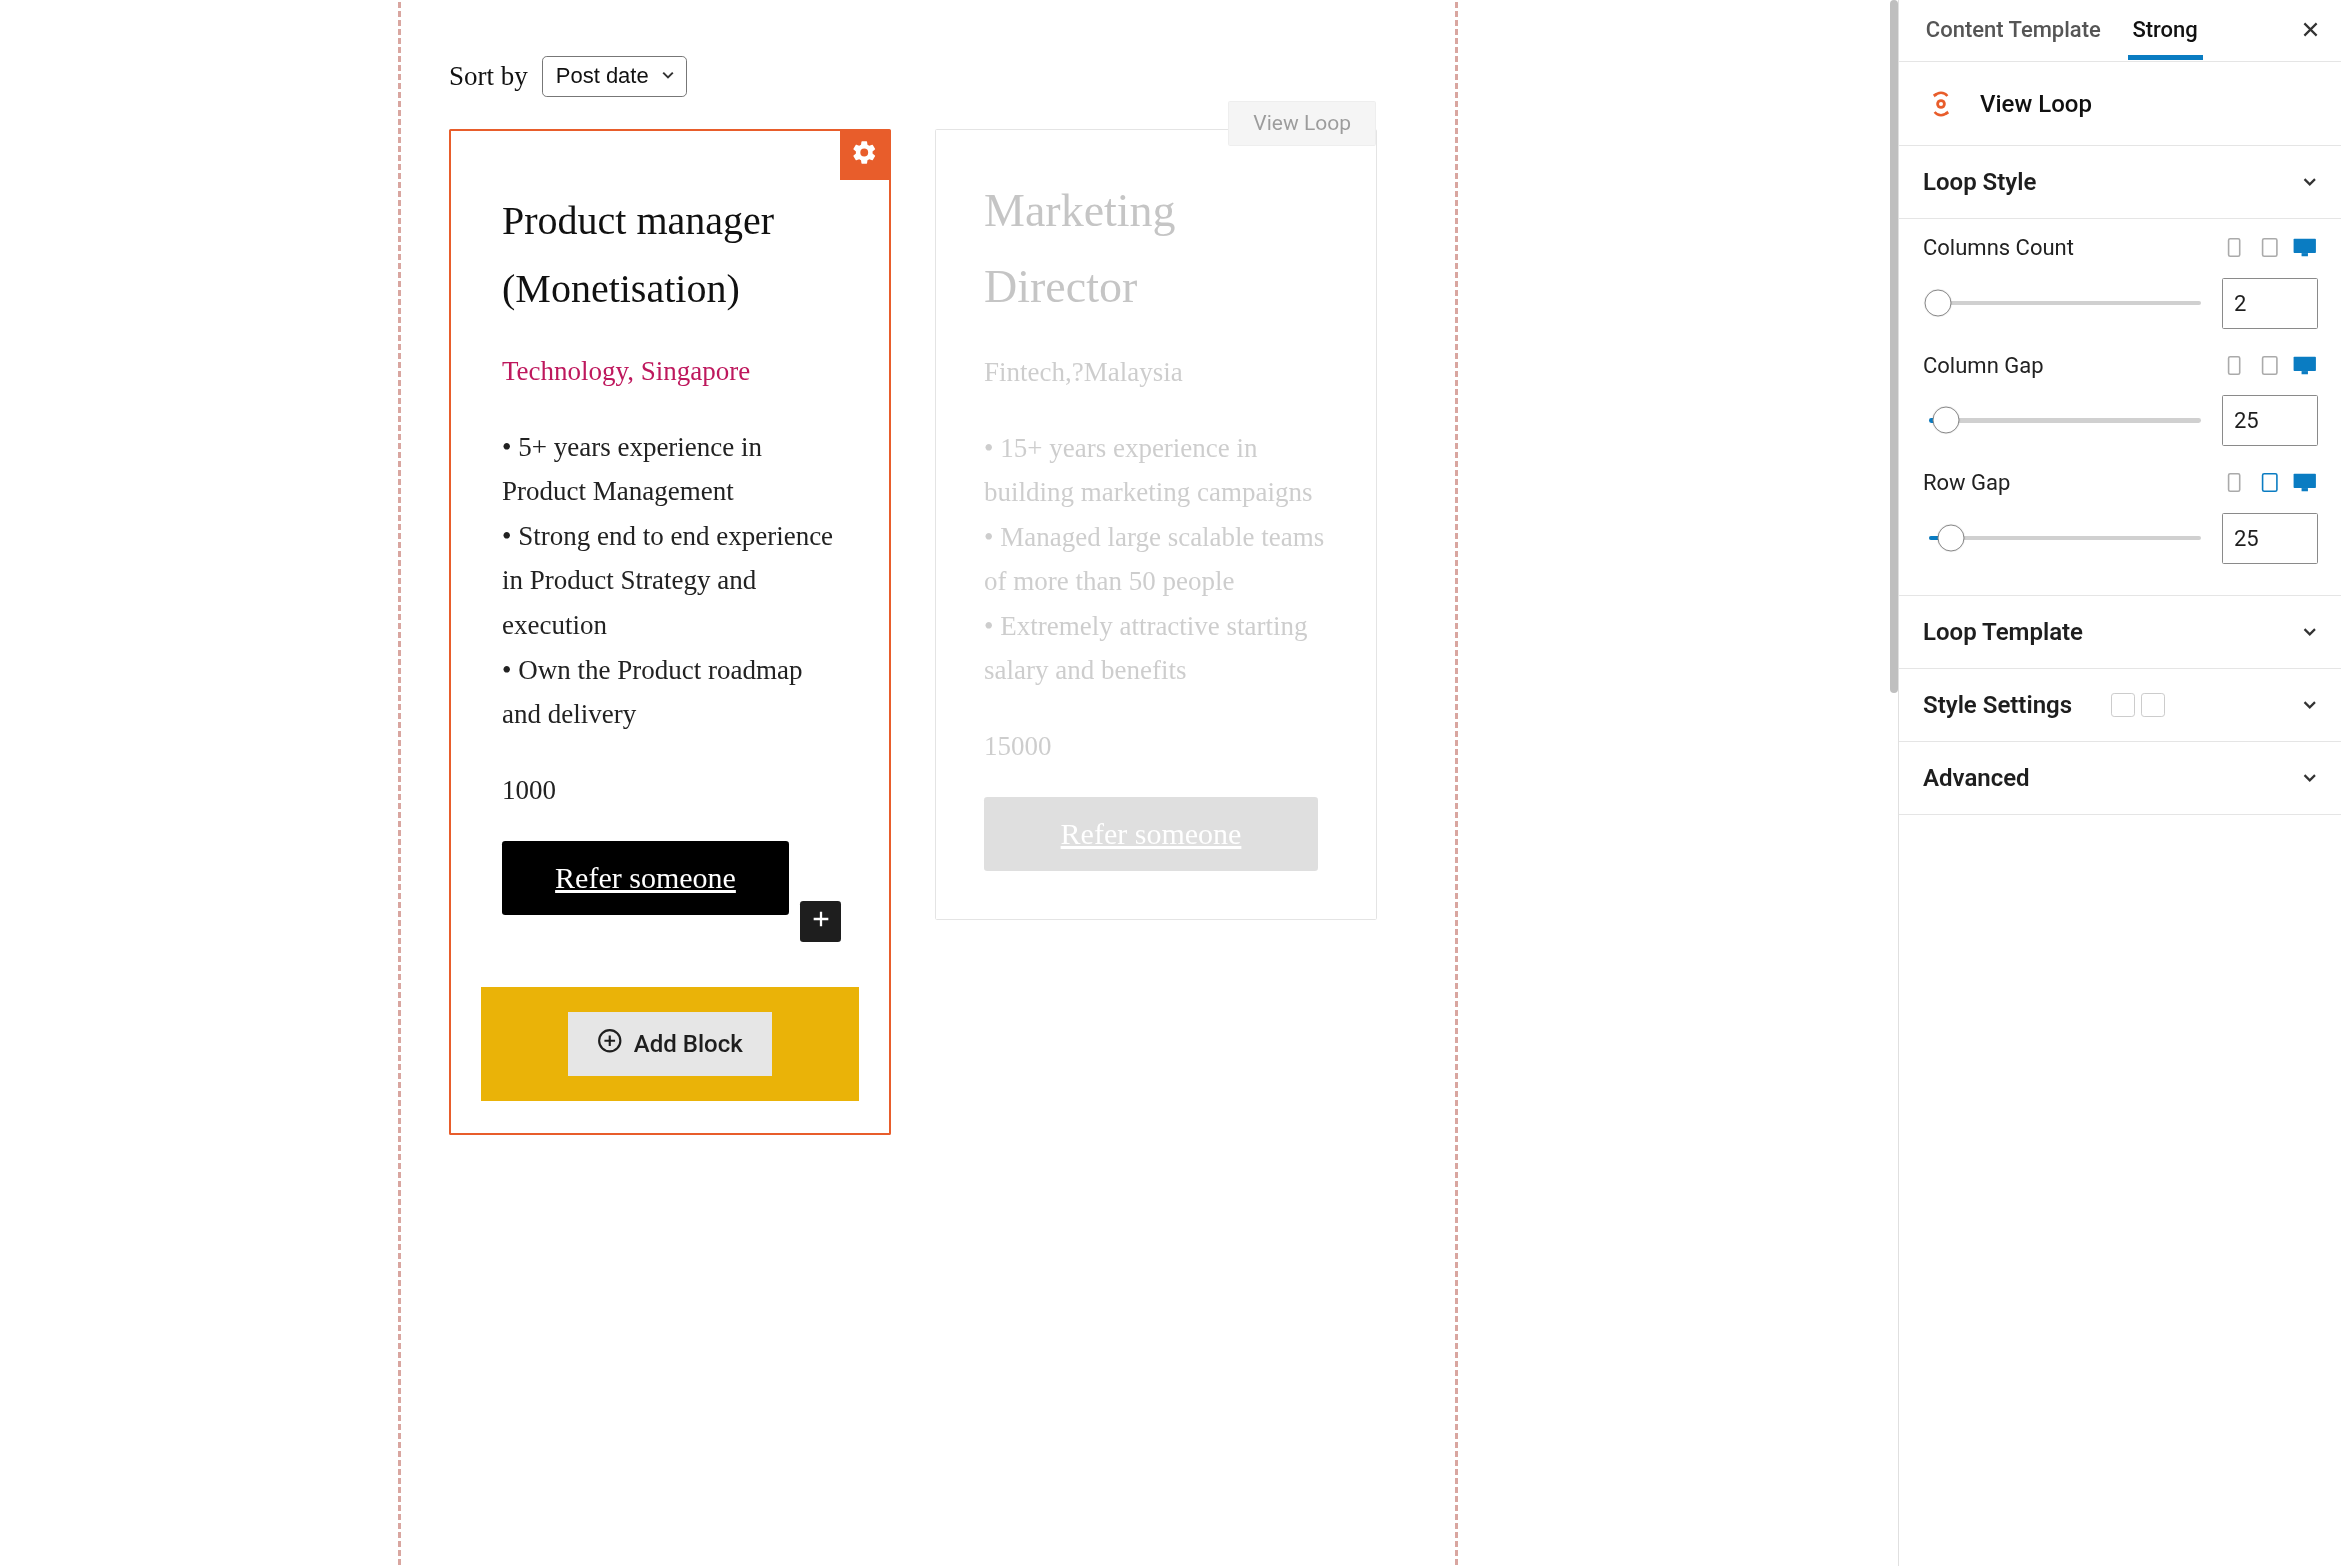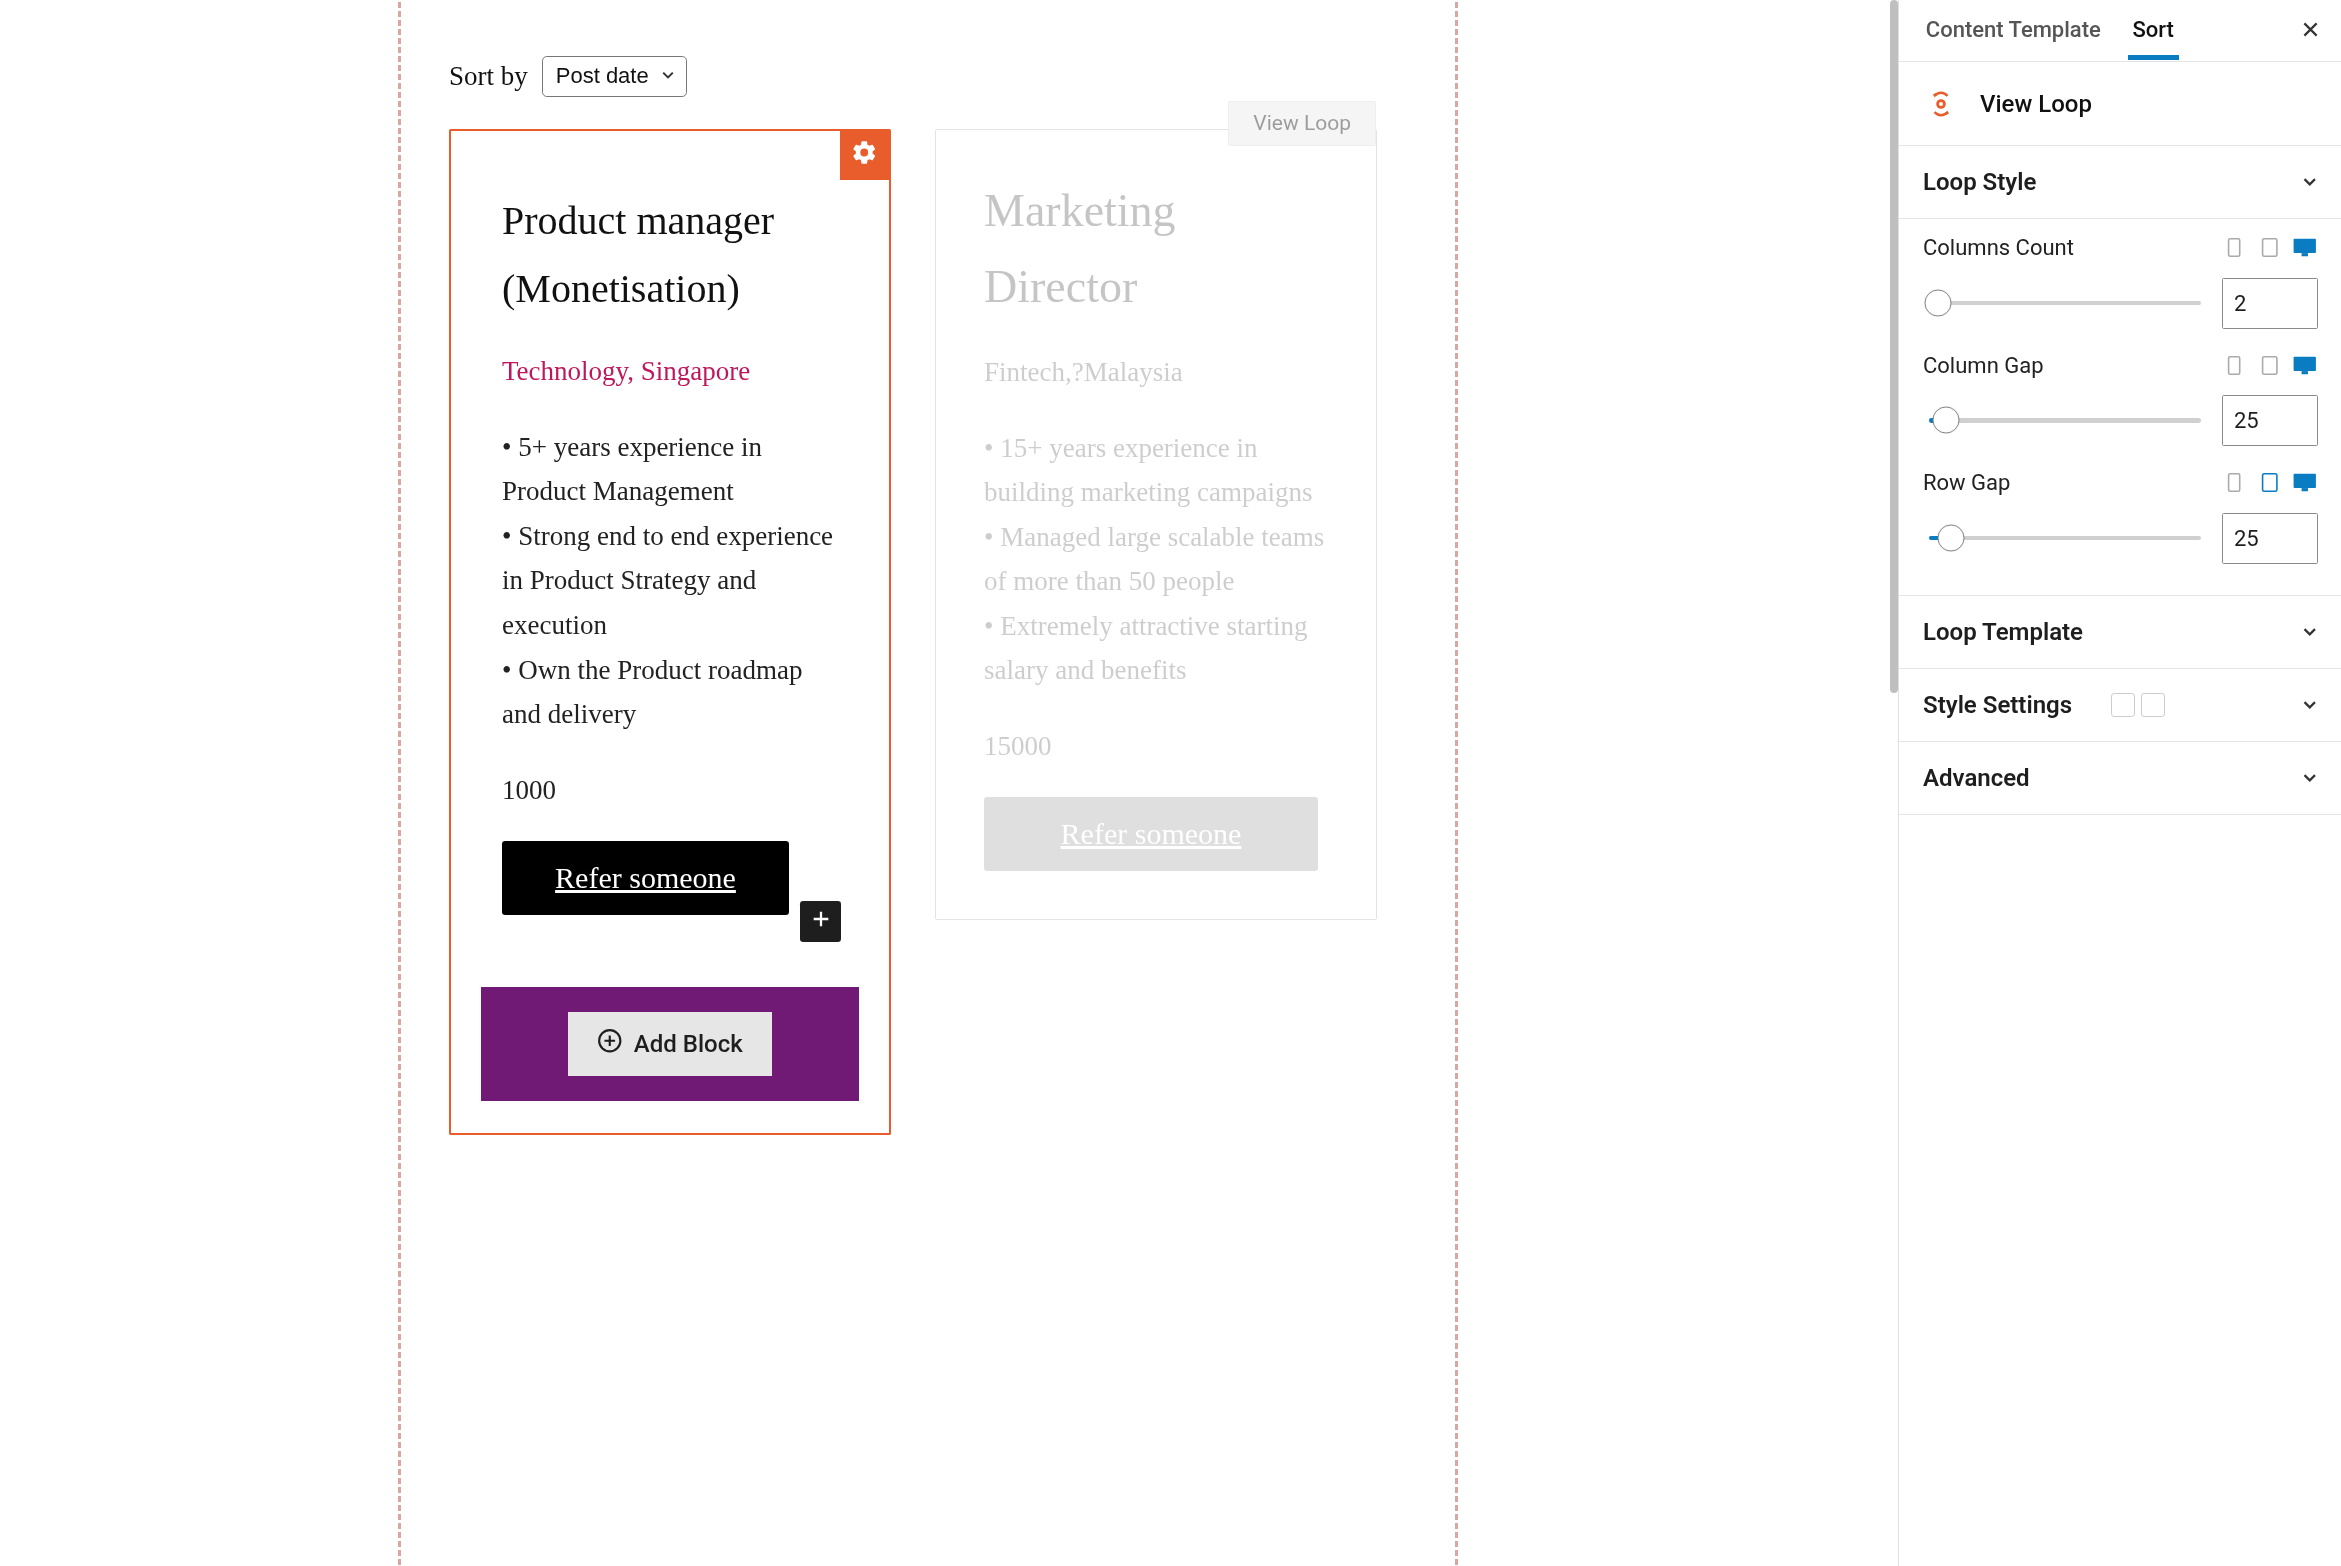--- a/index.html
+++ b/index.html
@@ -145,21 +145,21 @@
     width: 41px;
     height: 41px;
     background: #1e1e1e;
     border-radius: 3.2px;
     display: flex;
     align-items: center;
     justify-content: center;
   }
   .add-block-zone {
     margin: 24px 30px 32px 30px;
-    background: #701a75;
+    background: #eab308;
     padding: 25.5px 0;
     display: flex;
     justify-content: center;
   }
   .add-block-btn {
     background: #e6e6e6;
     padding: 16px 29px;
     display: flex;
     align-items: center;
     gap: 11px;
@@ -410,21 +410,21 @@
     </div>
   </div>
 
   <div class="sidebar">
     <div class="scrollbar">
       <div class="scrollbar-thumb"></div>
     </div>
 
     <div class="tabs">
       <div class="tab">Content Template</div>
-      <div class="tab active">Sort</div>
+      <div class="tab active">Strong</div>
       <div class="tab-close">
         <span>
           <svg width="21" height="21" viewBox="0 0 24 24">
               <path d="M5 5l14 14M19 5L5 19" stroke="#333" stroke-width="2.5" fill="none"></path>
             </svg>
         </span>
       </div>
     </div>
 
     <div class="block-header">

